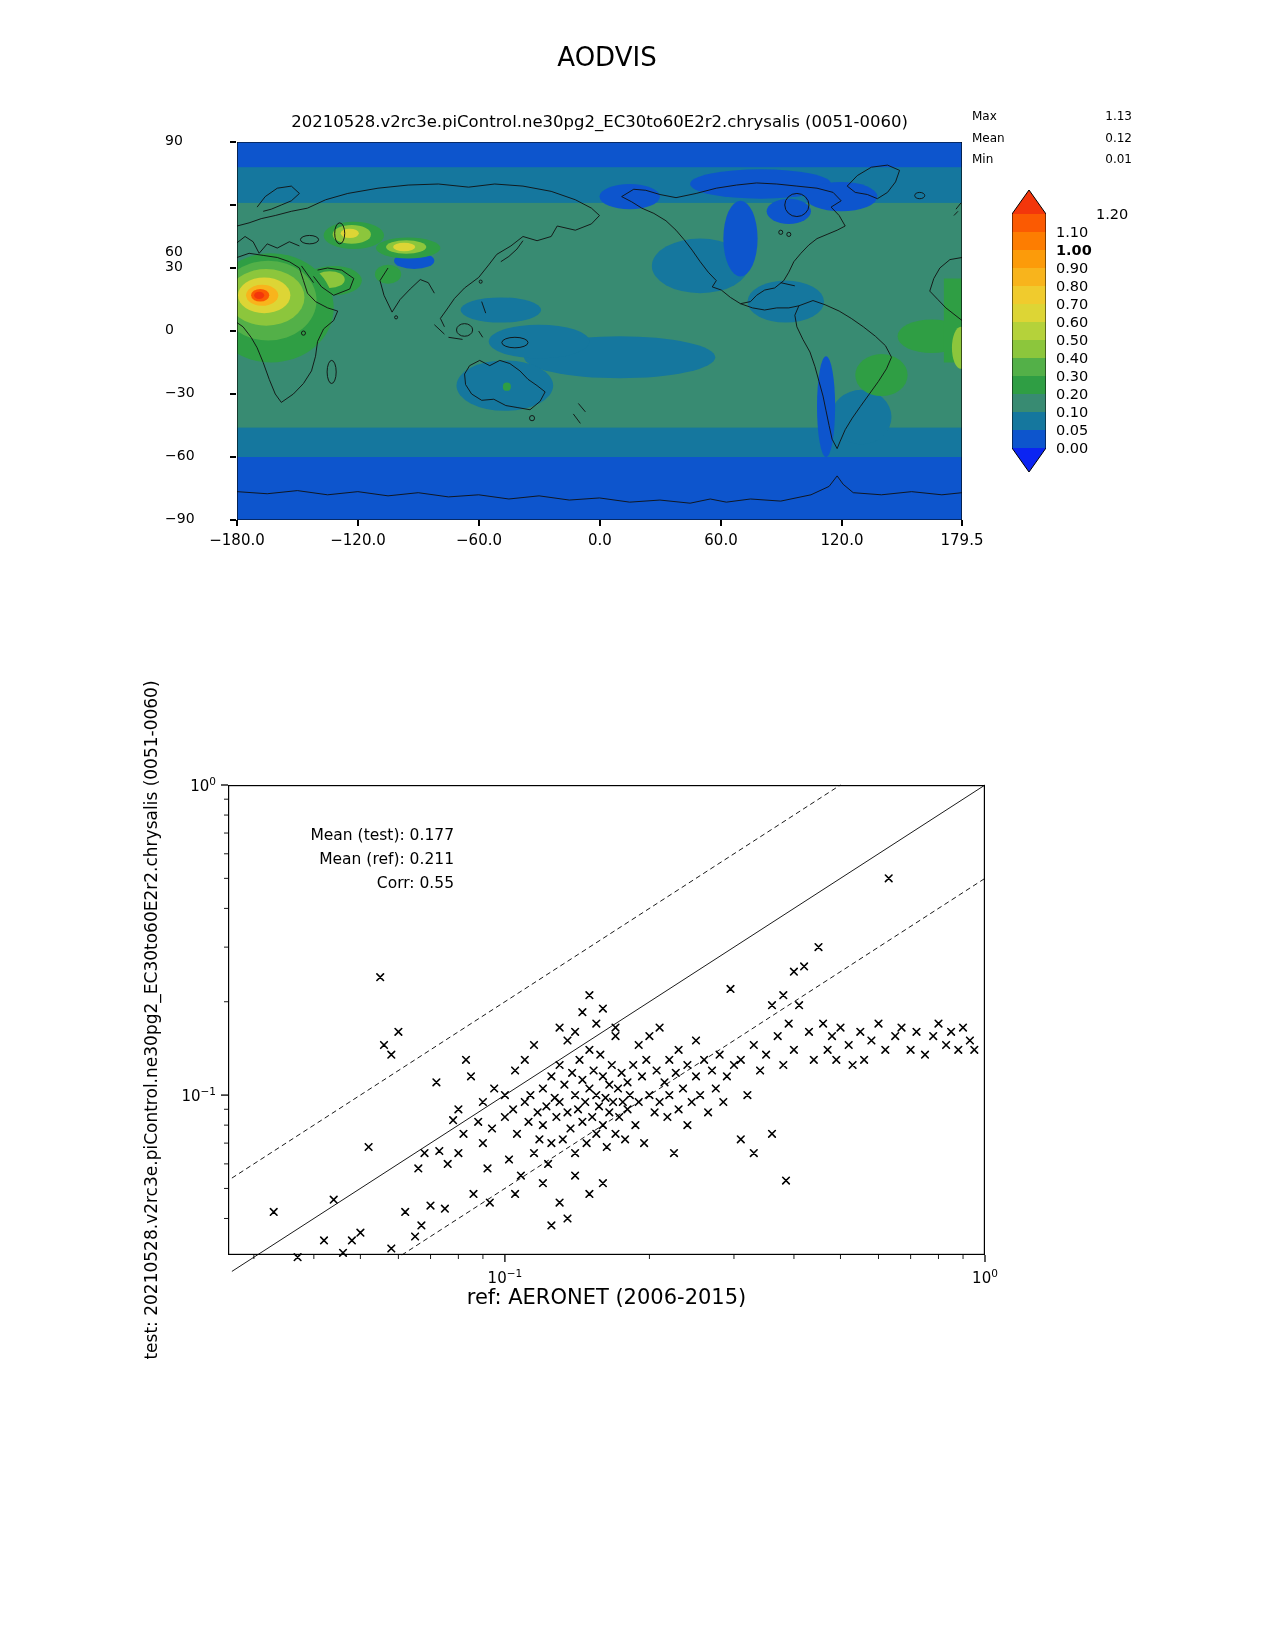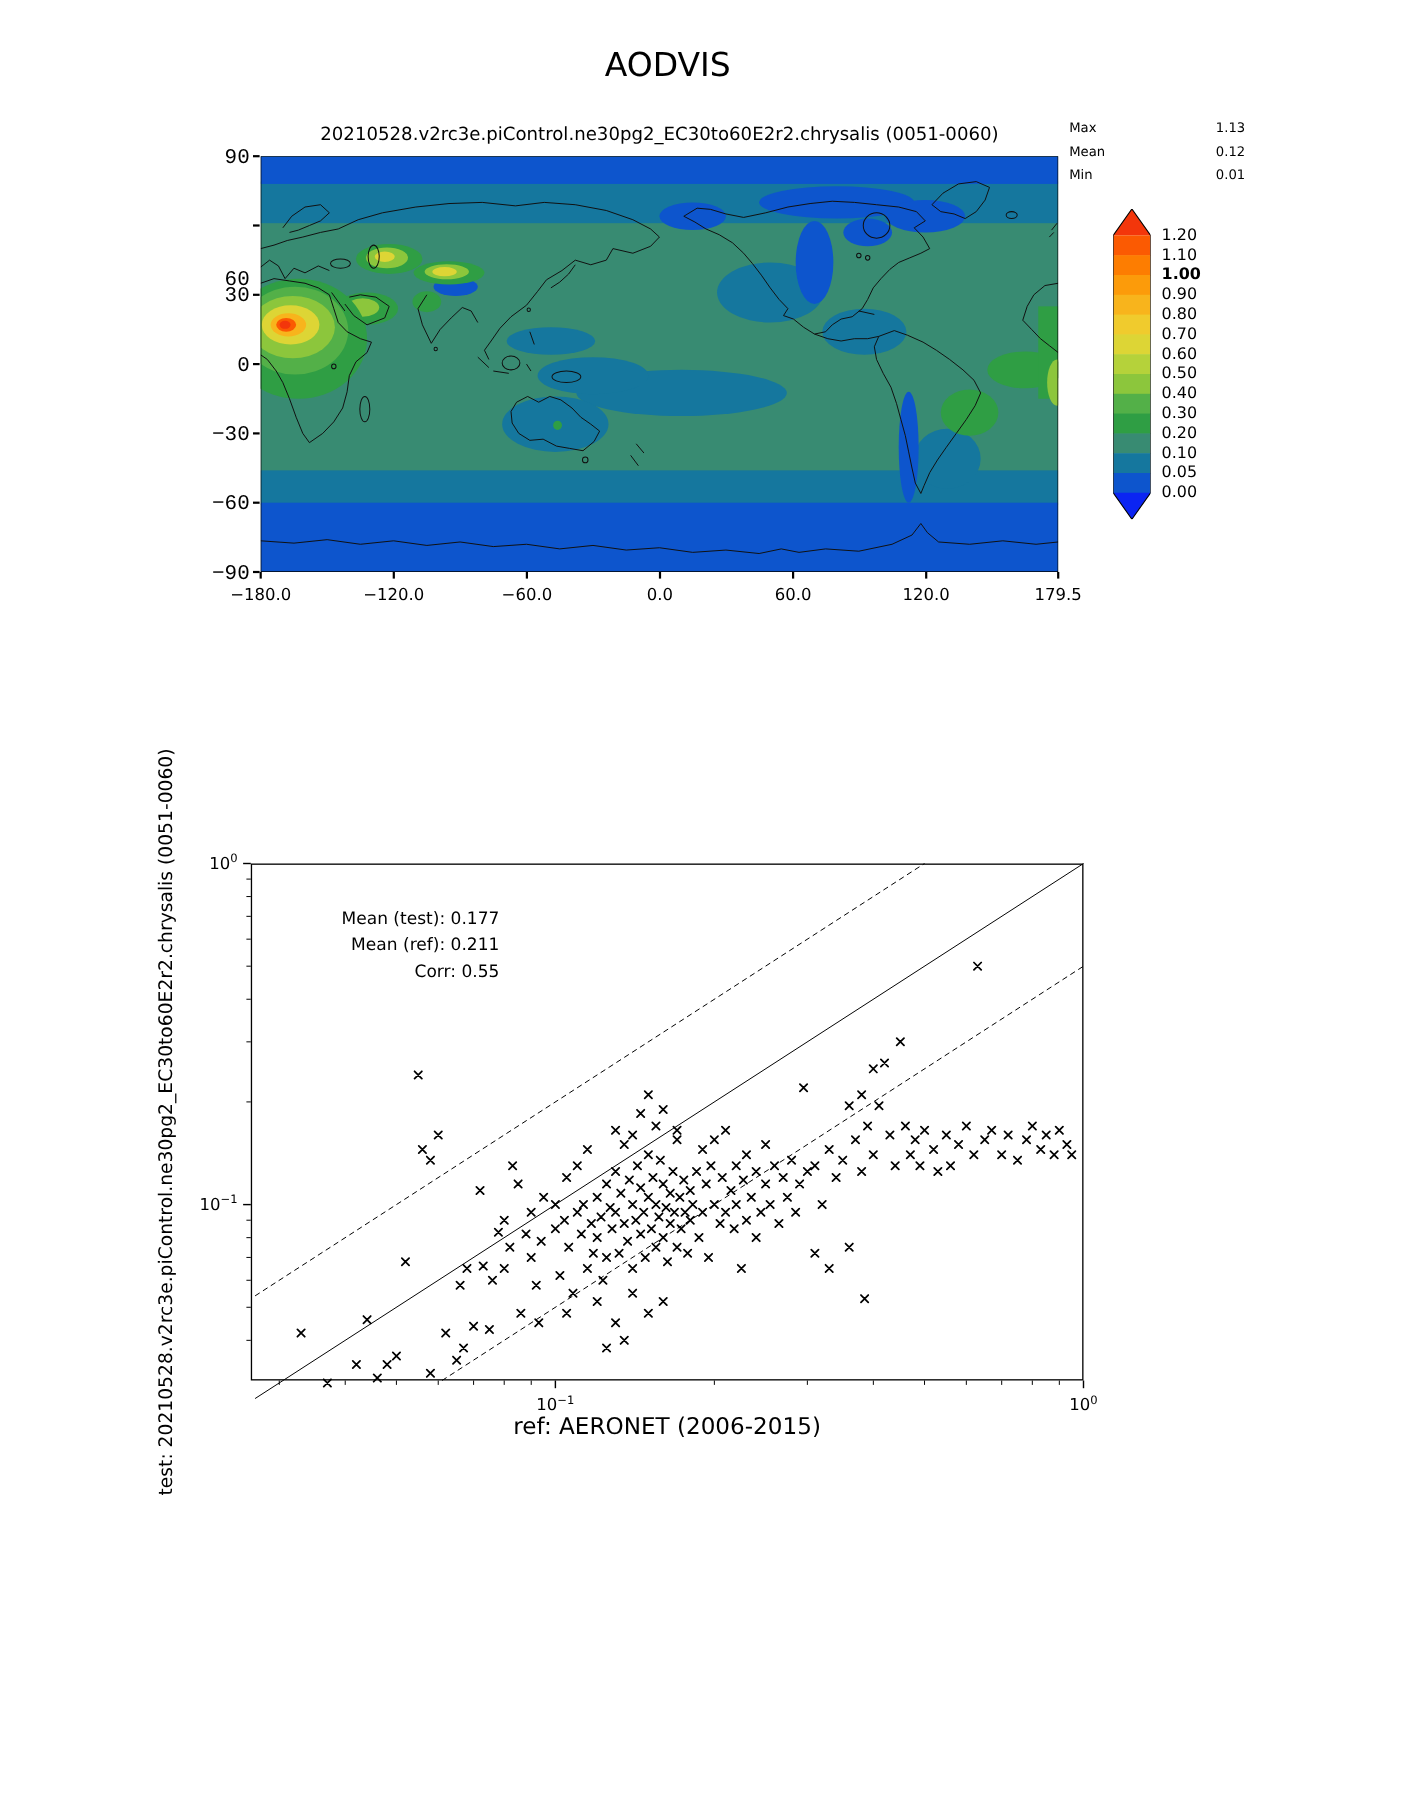--- a/index.html
+++ b/index.html
@@ -1,27 +1,27 @@
 <!DOCTYPE html>
 <html><head>
 <meta charset="utf-8">
 <style>
   html,body{margin:0;padding:0;background:#fff;}
   body{width:1275px;height:1650px;position:relative;font-family:"DejaVu Sans","Liberation Sans",sans-serif;color:#000;}
   .page{position:absolute;left:0;top:0;width:1275px;height:1650px;background:#fff;overflow:hidden;}
-  .fig-title{position:absolute;left:0;top:42px;width:1214px;text-align:center;font-size:30px;}
+  .fig-title{position:absolute;left:0;top:42px;width:1214px;text-align:center;font-size:26px;}
   .map-title{position:absolute;left:237px;top:112px;width:725px;text-align:center;font-size:16.5px;white-space:nowrap;}
   .stats{position:absolute;left:972px;top:106px;width:160px;font-size:12px;line-height:21.5px;}
   .srow{display:flex;justify-content:space-between;}
   .map-wrap{position:absolute;left:237px;top:142px;width:725px;height:378px;}
   .map-wrap svg{position:absolute;left:0;top:0;width:725px;height:378px;display:block;}
   .mtickx{position:absolute;width:1.6px;height:6px;background:#000;top:378px;}
   .mticky{position:absolute;width:6px;height:1.6px;background:#000;left:-7px;}
   .mlabx{position:absolute;top:389px;width:70px;text-align:center;font-size:15px;}
-  .mlaby{position:absolute;left:-72px;width:62px;text-align:right;font-size:19px;font-family:Liberation Mono, monospace;}
+  .mlaby{position:absolute;left:-72px;width:62px;font-size:14px;}
   .cbar{position:absolute;left:1012px;top:190px;width:120px;height:300px;}
   .cblab{position:absolute;left:44px;height:19px;font-size:14.5px;line-height:19px;}
   .sc-wrap{position:absolute;left:228px;top:785px;width:757px;height:470px;}
   .sc-wrap svg{position:absolute;left:0;top:0;overflow:visible;display:block;}
   .sc-title{position:absolute;left:0;top:-34px;width:757px;text-align:center;font-size:18.5px;}
   .sc-stats{position:absolute;left:40px;top:38px;width:186px;text-align:right;font-size:15.5px;line-height:24px;white-space:nowrap;}
   .sc-xlab{position:absolute;left:0;top:500px;width:757px;text-align:center;font-size:21px;}
   .sc-tlx{position:absolute;width:80px;text-align:center;font-size:15px;}
   .sc-tly{position:absolute;width:62px;text-align:right;font-size:15px;}
   .sc-tlx sup,.sc-tly sup{font-size:10.5px;}
@@ -184,21 +184,21 @@
         <rect x="0" y="132" width="34" height="18.5" fill="#b5d23a"></rect>
         <rect x="0" y="150" width="34" height="18.5" fill="#8cc63c"></rect>
         <rect x="0" y="168" width="34" height="18.5" fill="#53b048"></rect>
         <rect x="0" y="186" width="34" height="18.5" fill="#2f9e44"></rect>
         <rect x="0" y="204" width="34" height="18.5" fill="#388b72"></rect>
         <rect x="0" y="222" width="34" height="18.5" fill="#15779e"></rect>
         <rect x="0" y="240" width="34" height="18.5" fill="#0d55cd"></rect>
         <polygon points="0,258 34,258 17,282" fill="#0b24f2"></polygon>
         <path d="M17,0 L34,24 L34,258 L17,282 L0,258 L0,24 Z" fill="none" stroke="#000" stroke-width="1"></path>
       </svg>
-      <div class="cblab" style="top: 14.5px;">1.20</div>
+      <div class="cblab" style="top: 14.5px; margin-left: 40px;">1.20</div>
       <div class="cblab" style="top: 32.5px;">1.10</div>
       <div class="cblab" style="top: 50.5px; font-weight: bold;">1.00</div>
       <div class="cblab" style="top: 68.5px;">0.90</div>
       <div class="cblab" style="top: 86.5px;">0.80</div>
       <div class="cblab" style="top: 104.5px;">0.70</div>
       <div class="cblab" style="top: 122.5px;">0.60</div>
       <div class="cblab" style="top: 140.5px;">0.50</div>
       <div class="cblab" style="top: 158.5px;">0.40</div>
       <div class="cblab" style="top: 176.5px;">0.30</div>
       <div class="cblab" style="top: 194.5px;">0.20</div>

